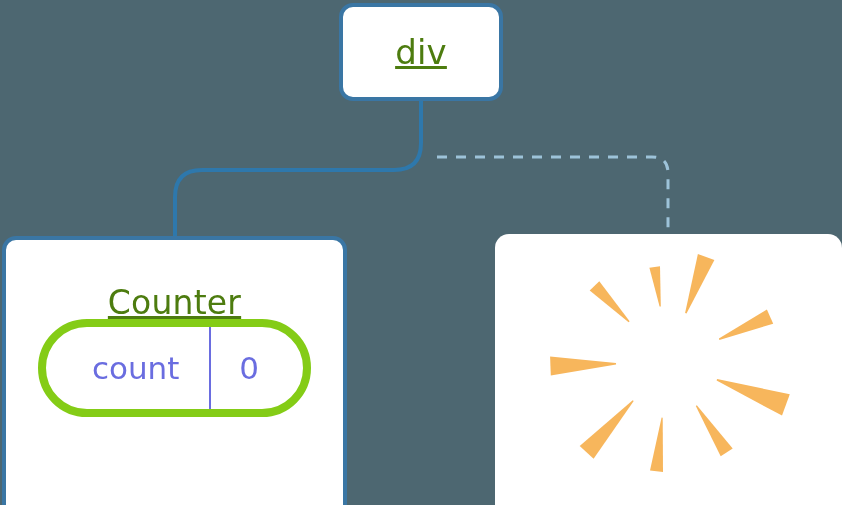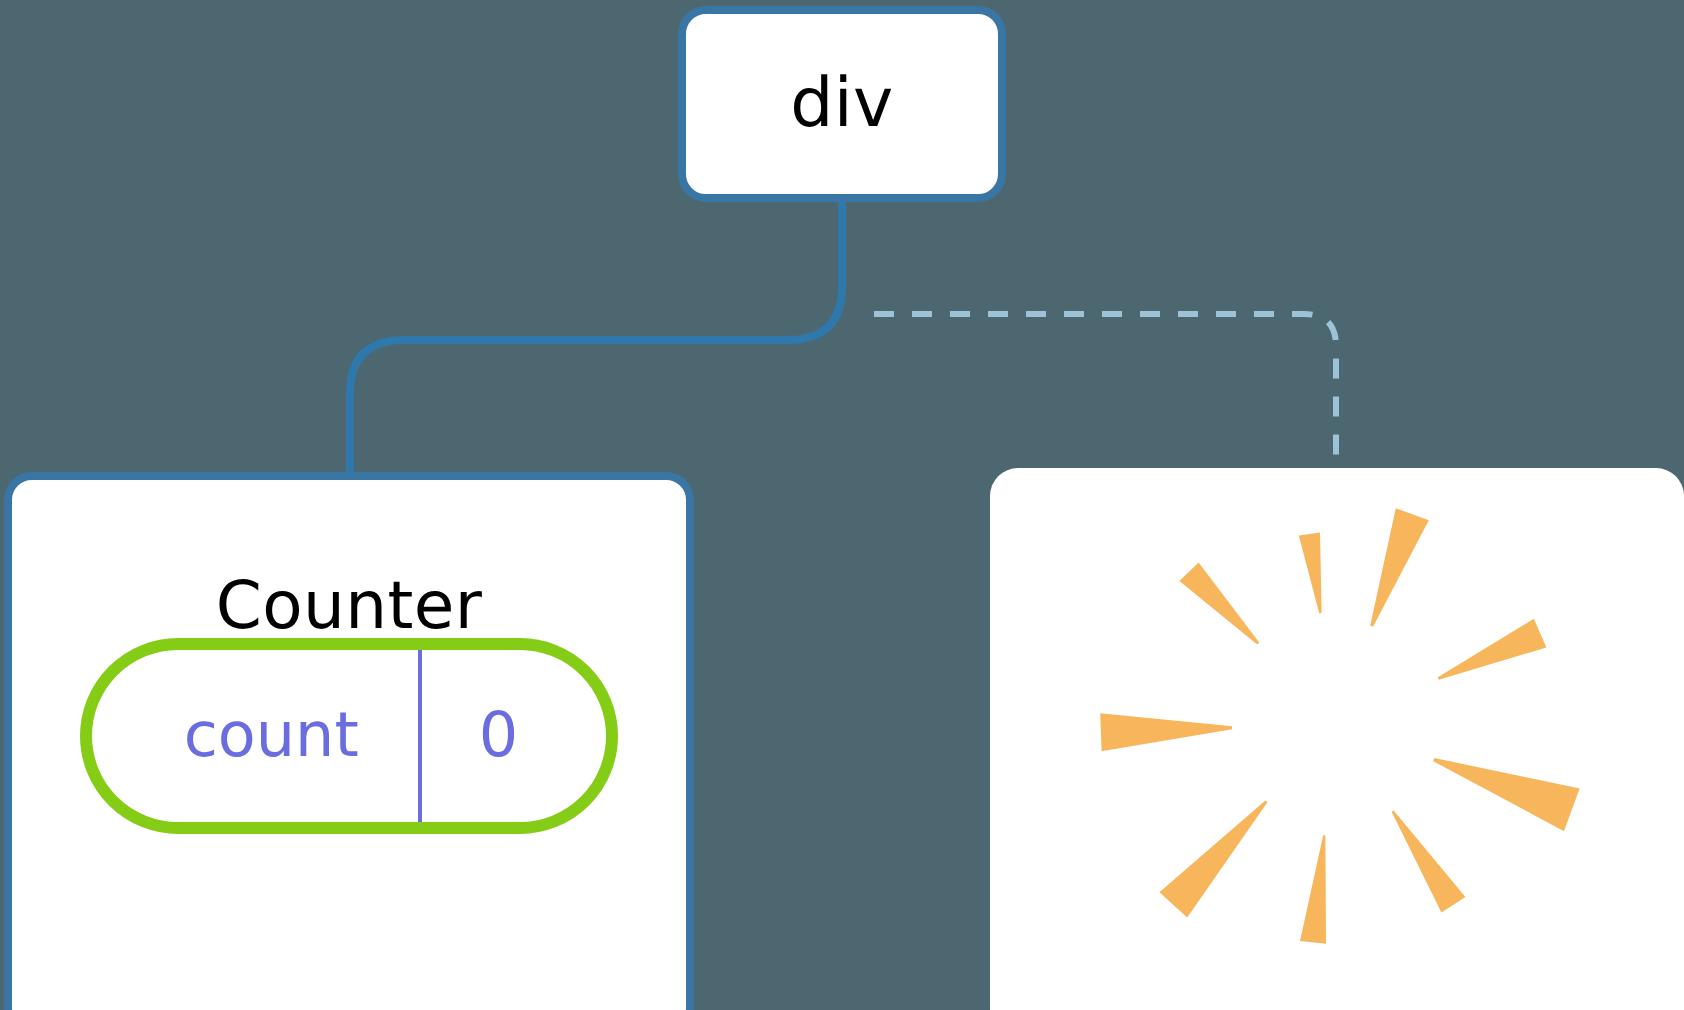--- a/index.html
+++ b/index.html
@@ -47,25 +47,26 @@
   #node-div {
     left: 339px;
     top: 3px;
     width: 164px;
     height: 98px;
     display: flex;
     align-items: center;
     justify-content: center;
   }
   .node-title {
-    color: #000000;
+    color: #4d7c0f;
     font-size: 34px;
     line-height: 1;
     letter-spacing: 0.2px;
     white-space: nowrap;
+    text-decoration: underline;
   }
 
   #node-counter {
     left: 2px;
     top: 236px;
     width: 345px;
     height: 282px;
     display: flex;
     flex-direction: column;
     align-items: center;
@@ -73,21 +74,21 @@
   }
   #node-counter .node-title {
     font-size: 33px;
   }
 
   
   .state-pill {
     display: flex;
     align-items: stretch;
     height: 98px;
-    border: 6px solid #84cc16;
+    border: 8px solid #84cc16;
     border-radius: 999px;
     box-sizing: border-box;
     color: #6a6de0;
     overflow: hidden;
   }
   .state-pill .pill-key {
     display: flex;
     align-items: center;
     justify-content: center;
     padding: 0 30px 0 46px;

